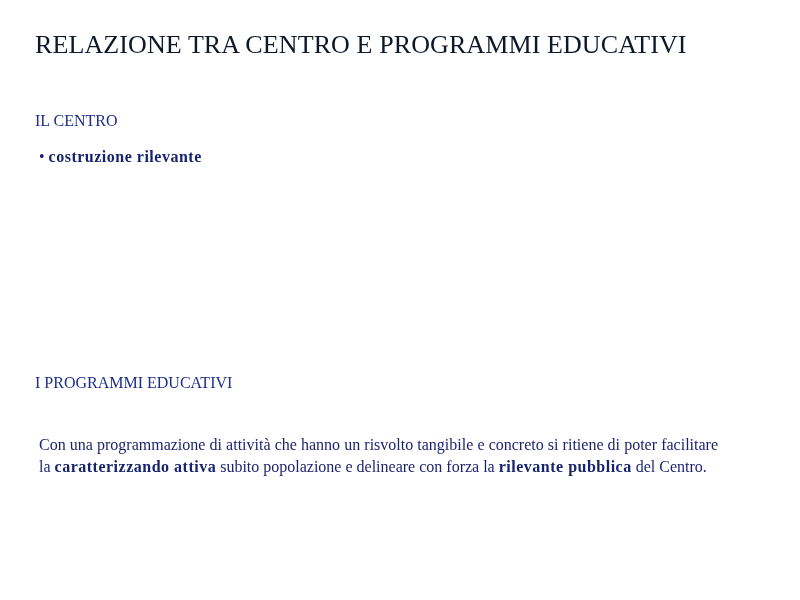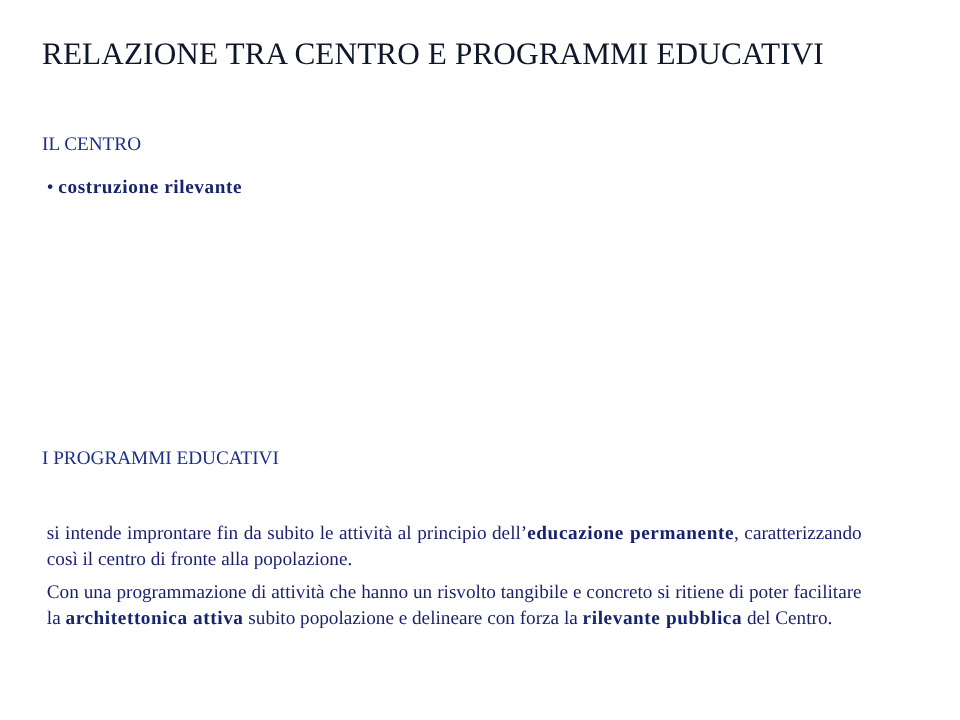--- a/index.html
+++ b/index.html
@@ -20,16 +20,15 @@
 
   <div class="h2" style="top:112px;">IL CENTRO</div>
 
   <div class="block" style="top:142px;">
     <p><span class="bullet">• </span><b>costruzione rilevante</b><span></span></p>
   </div>
 
   <div class="h2" style="top:374px;">I PROGRAMMI EDUCATIVI</div>
 
   <div class="block" style="top:430px;">
-    <p><span>si intende improntare fin da subito le attività al principio dell’</span><b>educazione permanente</b><span>, caratterizzando così il centro di fronte alla popolazione.</span></p>
-    <p><span>Con una programmazione di attività che hanno un risvolto tangibile e concreto si ritiene di poter facilitare la </span><b>architettonica attiva</b><span> subito popolazione e delineare con forza la </span><b>rilevante pubblica</b><span> del Centro.</span></p>
+    <p><span>Con una programmazione di attività che hanno un risvolto tangibile e concreto si ritiene di poter facilitare la </span><b>caratterizzando attiva</b><span> subito popolazione e delineare con forza la </span><b>rilevante pubblica</b><span> del Centro.</span></p>
   </div>
 </div>
 
 </body></html>

